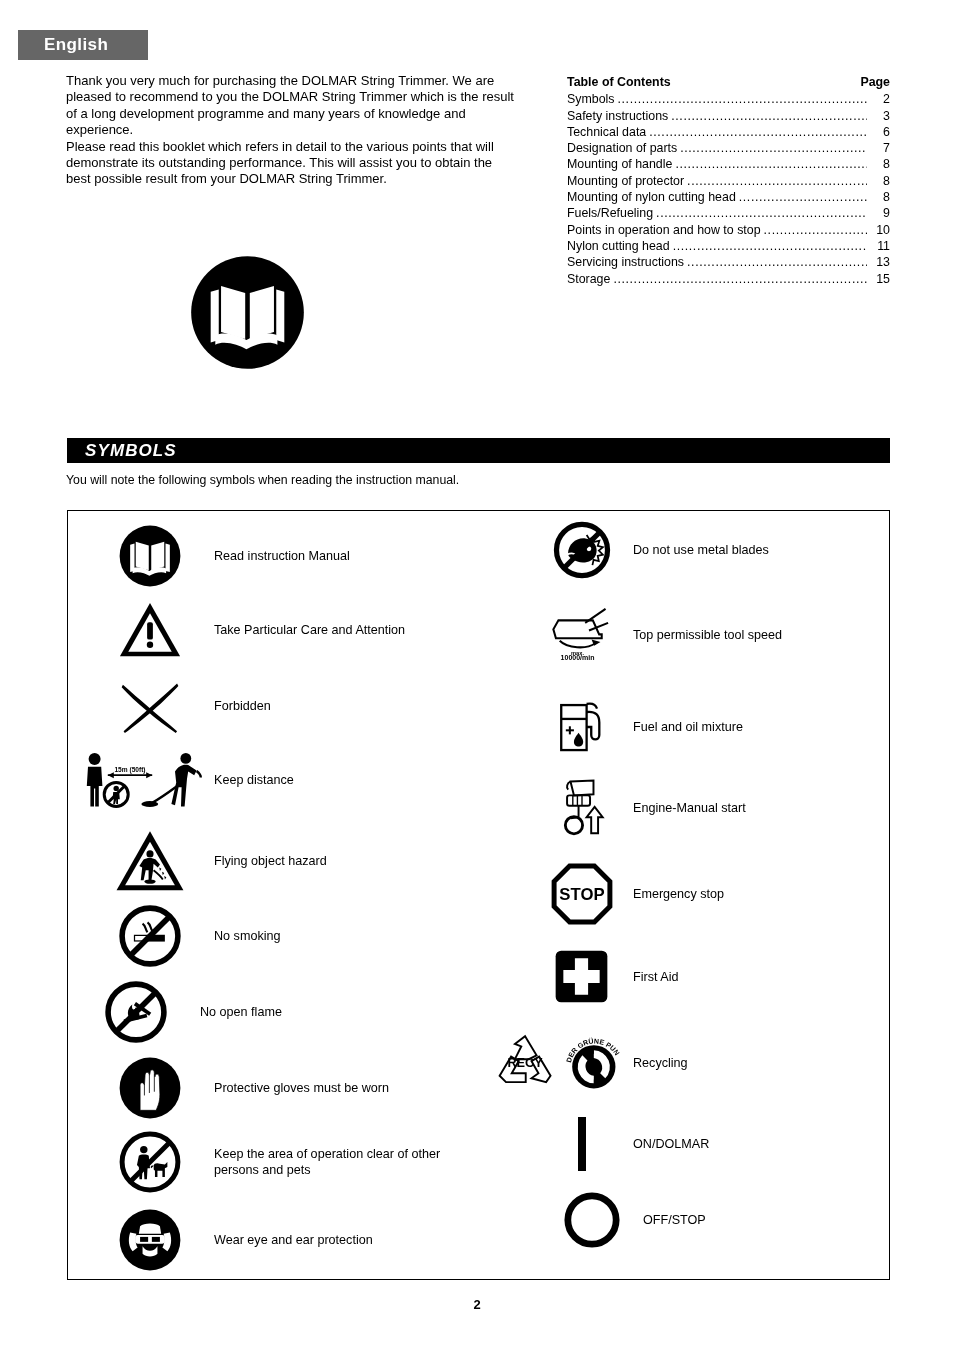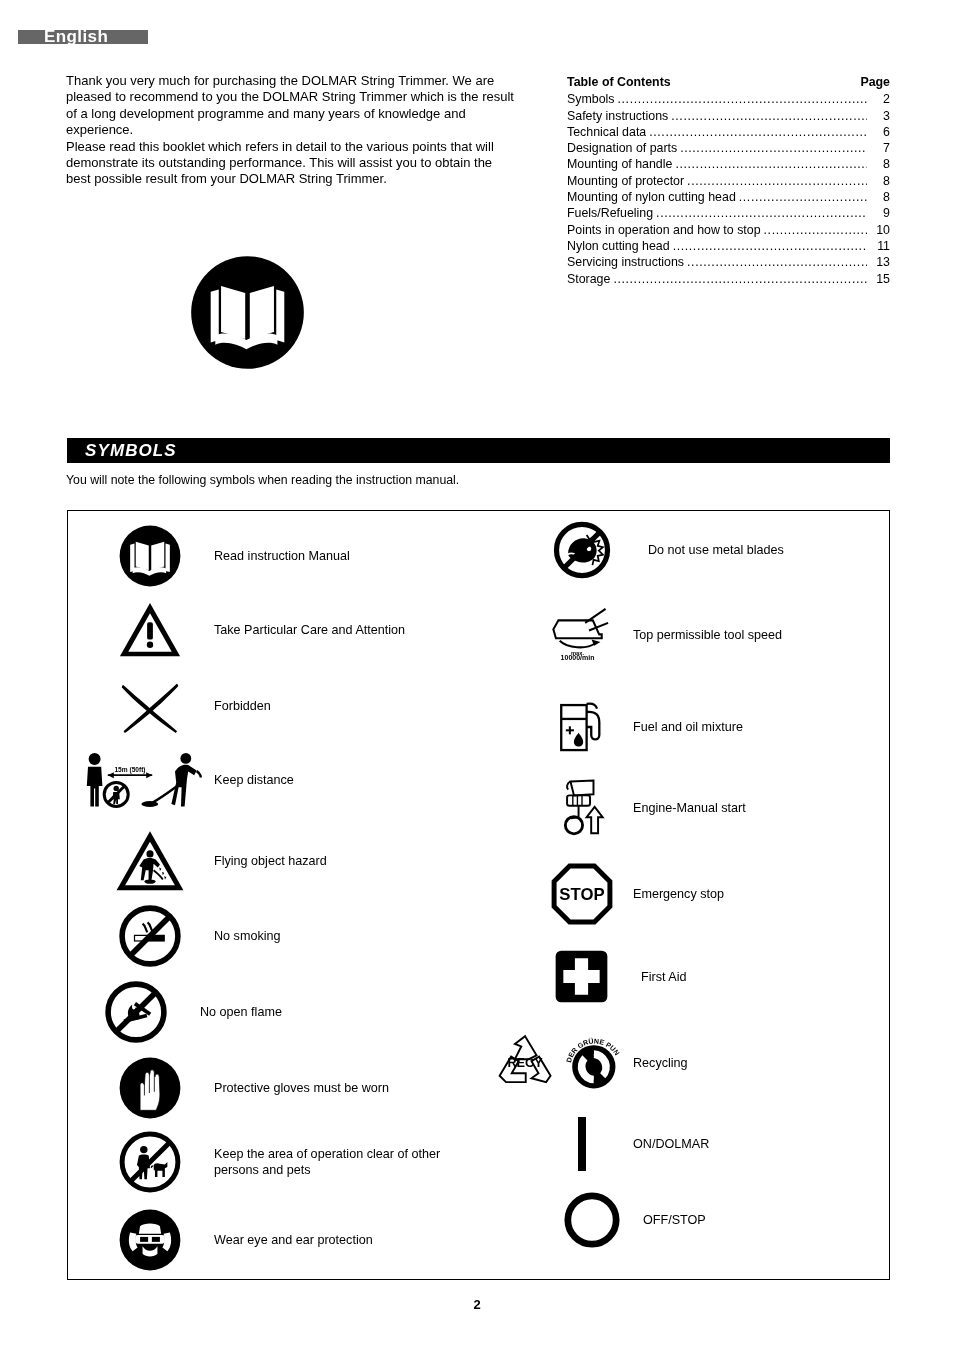--- a/index.html
+++ b/index.html
@@ -10,21 +10,21 @@
     color:#000;
     position:relative;
     overflow:hidden;
     -webkit-font-smoothing:antialiased;
   }
   .page{position:absolute;inset:0;}
 
   
   .lang-badge{
     position:absolute;left:18px;top:30px;
-    width:130px;height:14px;
+    width:130px;height:30px;
     background:#666666;
     display:flex;align-items:center;
     padding-left:26px;
     box-sizing:border-box;
   }
   .lang-badge span{
     color:#fff;font-weight:bold;font-size:17px;letter-spacing:.4px;
   }
 
   
@@ -329,21 +329,21 @@
             <path d="M82 38 C86 50 84 62 78 68 L70 62 C74 56 74 46 72 40 Z" fill="#fff"></path>
             <path d="M38 60 C44 70 56 70 62 60 L62 72 C56 78 44 78 38 72 Z" fill="#fff"></path>
           </svg>
         </div>
         <div class="sym-lbl">Wear eye and ear protection</div>
       </div>
     </div>
 
     <div class="col col-r">
 
-      <div class="sym-row" style="left:40px;top:10px;gap:15px;">
+      <div class="sym-row" style="left:40px;top:10px;">
         <div class="sym-ico" style="width:103px;">
           <svg width="58" height="58" viewBox="0 0 100 100">
             <circle cx="50" cy="50" r="44" fill="none" stroke="#000" stroke-width="9"></circle>
             <path d="M26 56 C26 40 40 28 56 30 C72 32 78 46 74 58 C70 70 54 74 42 70 C32 66 26 62 26 56 Z" fill="#000"></path>
             <path d="M58 24 l5 8 7 -5 1 9 9 -2 -3 9 9 2 -7 6 7 7 -9 2 2 9 -9 -2 -2 9" fill="none" stroke="#000" stroke-width="3"></path>
             <circle cx="62" cy="48" r="4" fill="#fff"></circle>
             <path d="M24 58 C32 54 38 56 42 60" stroke="#fff" stroke-width="3" fill="none"></path>
             <line x1="19" y1="81" x2="81" y2="19" stroke="#000" stroke-width="9"></line>
           </svg>
         </div>
@@ -401,21 +401,21 @@
       <div class="sym-row" style="left:40px;top:352px;">
         <div class="sym-ico" style="width:103px;">
           <svg width="62" height="62" viewBox="0 0 100 100">
             <path d="M30 5 L70 5 L95 30 L95 70 L70 95 L30 95 L5 70 L5 30 Z" fill="none" stroke="#000" stroke-width="8"></path>
             <text x="50" y="60" font-family="'Liberation Sans',sans-serif" font-size="27" font-weight="bold" text-anchor="middle" fill="#000">STOP</text>
           </svg>
         </div>
         <div class="sym-lbl">Emergency stop</div>
       </div>
 
-      <div class="sym-row" style="left:40px;top:438px;gap:8px;">
+      <div class="sym-row" style="left:40px;top:438px;">
         <div class="sym-ico" style="width:103px;">
           <svg width="55" height="55" viewBox="0 0 100 100">
             <rect x="3" y="3" width="94" height="94" rx="10" fill="#000"></rect>
             <path d="M38 17 L62 17 L62 38 L83 38 L83 62 L62 62 L62 83 L38 83 L38 62 L17 62 L17 38 L38 38 Z" fill="#fff"></path>
           </svg>
         </div>
         <div class="sym-lbl">First Aid</div>
       </div>
 
       <div class="sym-row" style="left:0px;top:516px;">

